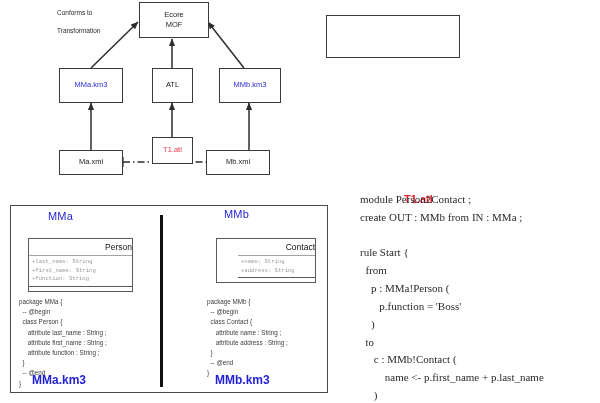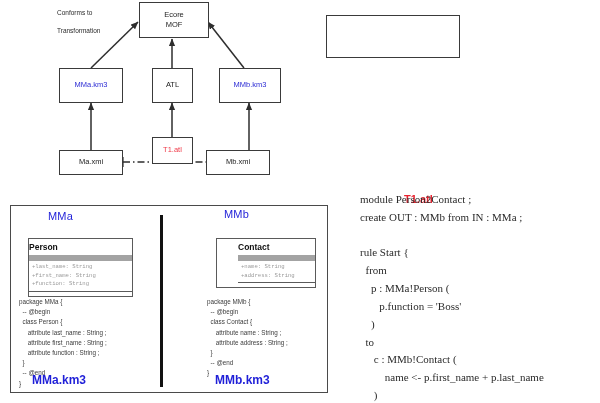--- a/index.html
+++ b/index.html
@@ -63,22 +63,22 @@
     position:absolute;font-weight:bold;color:#1f1fd8;font-size:12px;
   }
   .mm-foot.a{left:32px;top:373px;}
   .mm-foot.b{left:215px;top:373px;}
 
   
   .uml{
     position:absolute;border:1px solid #5a5a5a;background:#fff;box-sizing:border-box;
   }
   .uml-name{
-    text-align:left;font-weight:bold;font-size:8.5px;color:#111;
-    padding:3px 0 3px;border-bottom:6px solid #a3a3a3;
+    text-align:right;font-weight:normal;font-size:8.5px;color:#111;
+    padding:3px 0 3px;border-bottom:1px solid #a3a3a3;
   }
   .uml-attrs{padding:2px 3px 2px 3px;border-bottom:1px solid #5a5a5a;}
   .uml-attr{
     font-family:"Liberation Mono", monospace;
     font-size:5.6px;line-height:1.55;color:#9a9a9a;white-space:nowrap;
   }
   .uml-ops{height:4px;}
 
   .uml-a{left:28px;top:238px;width:105px;}
   .uml-b{left:216px;top:238px;width:100px;padding-left:21px;}

